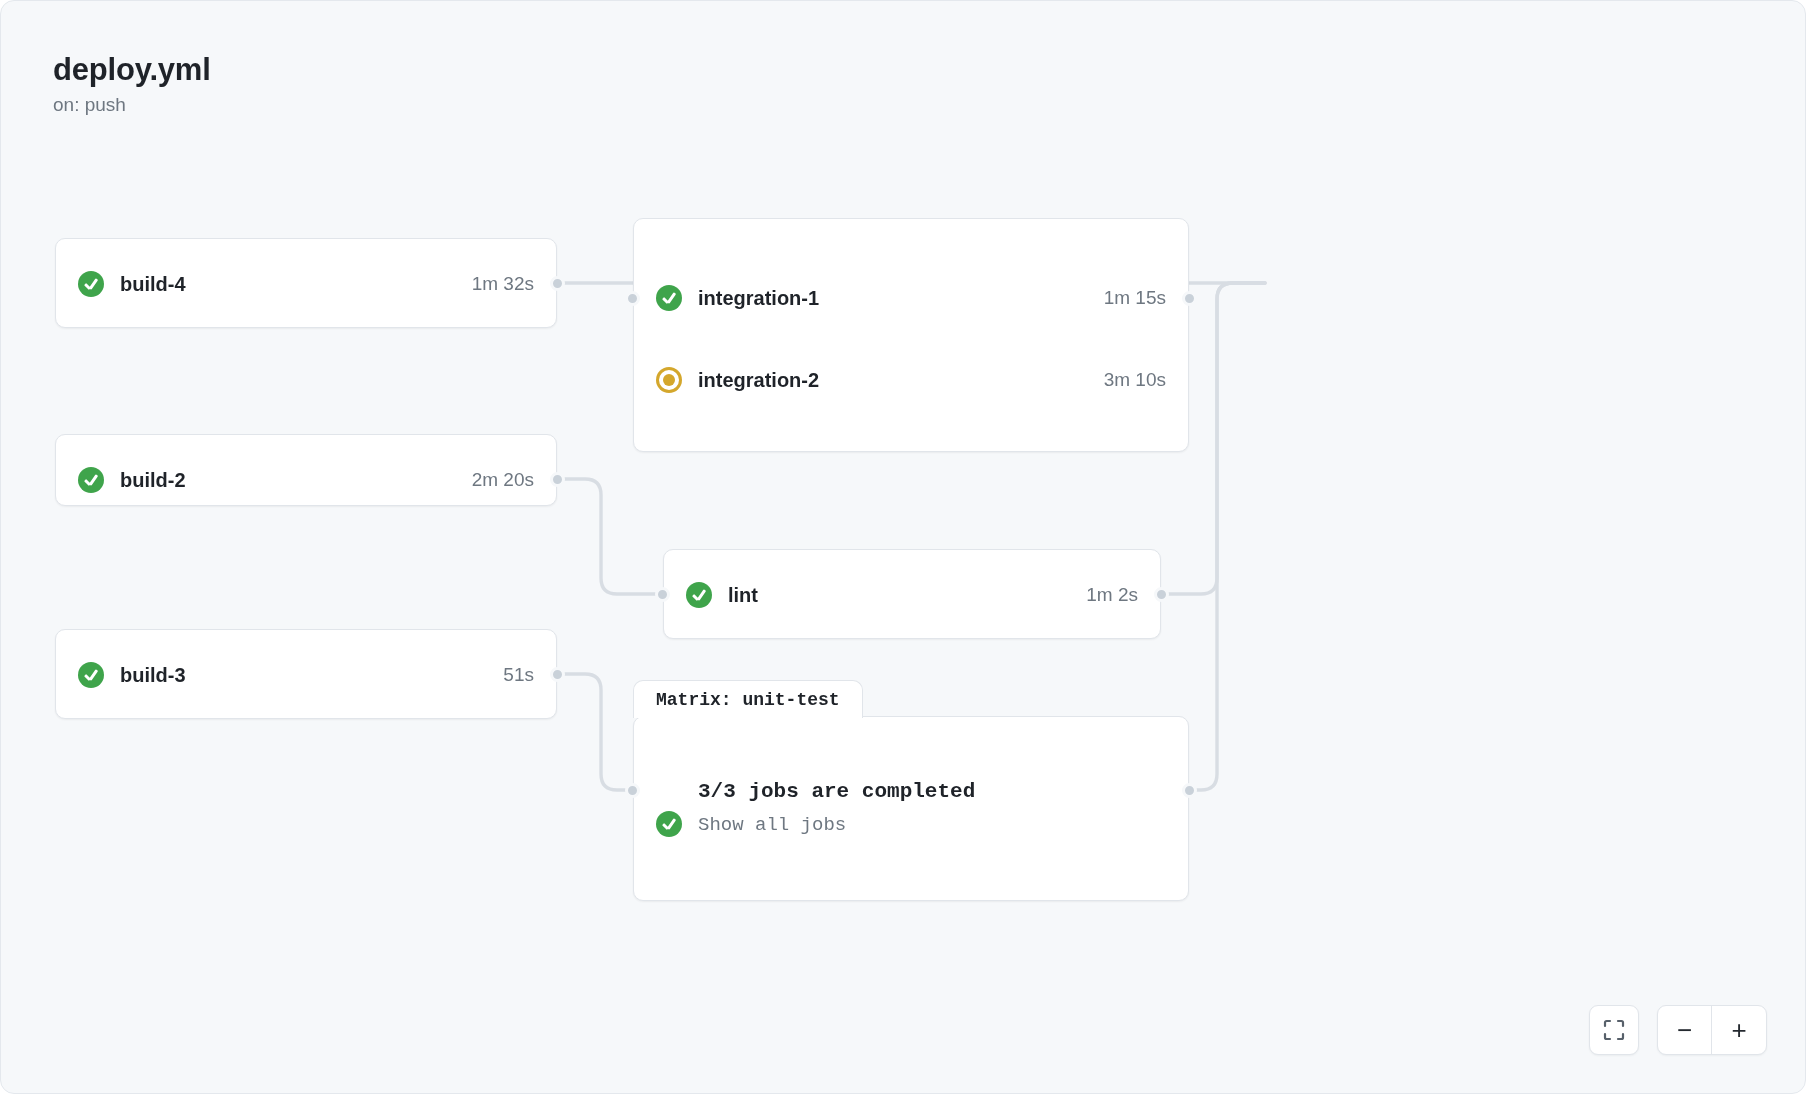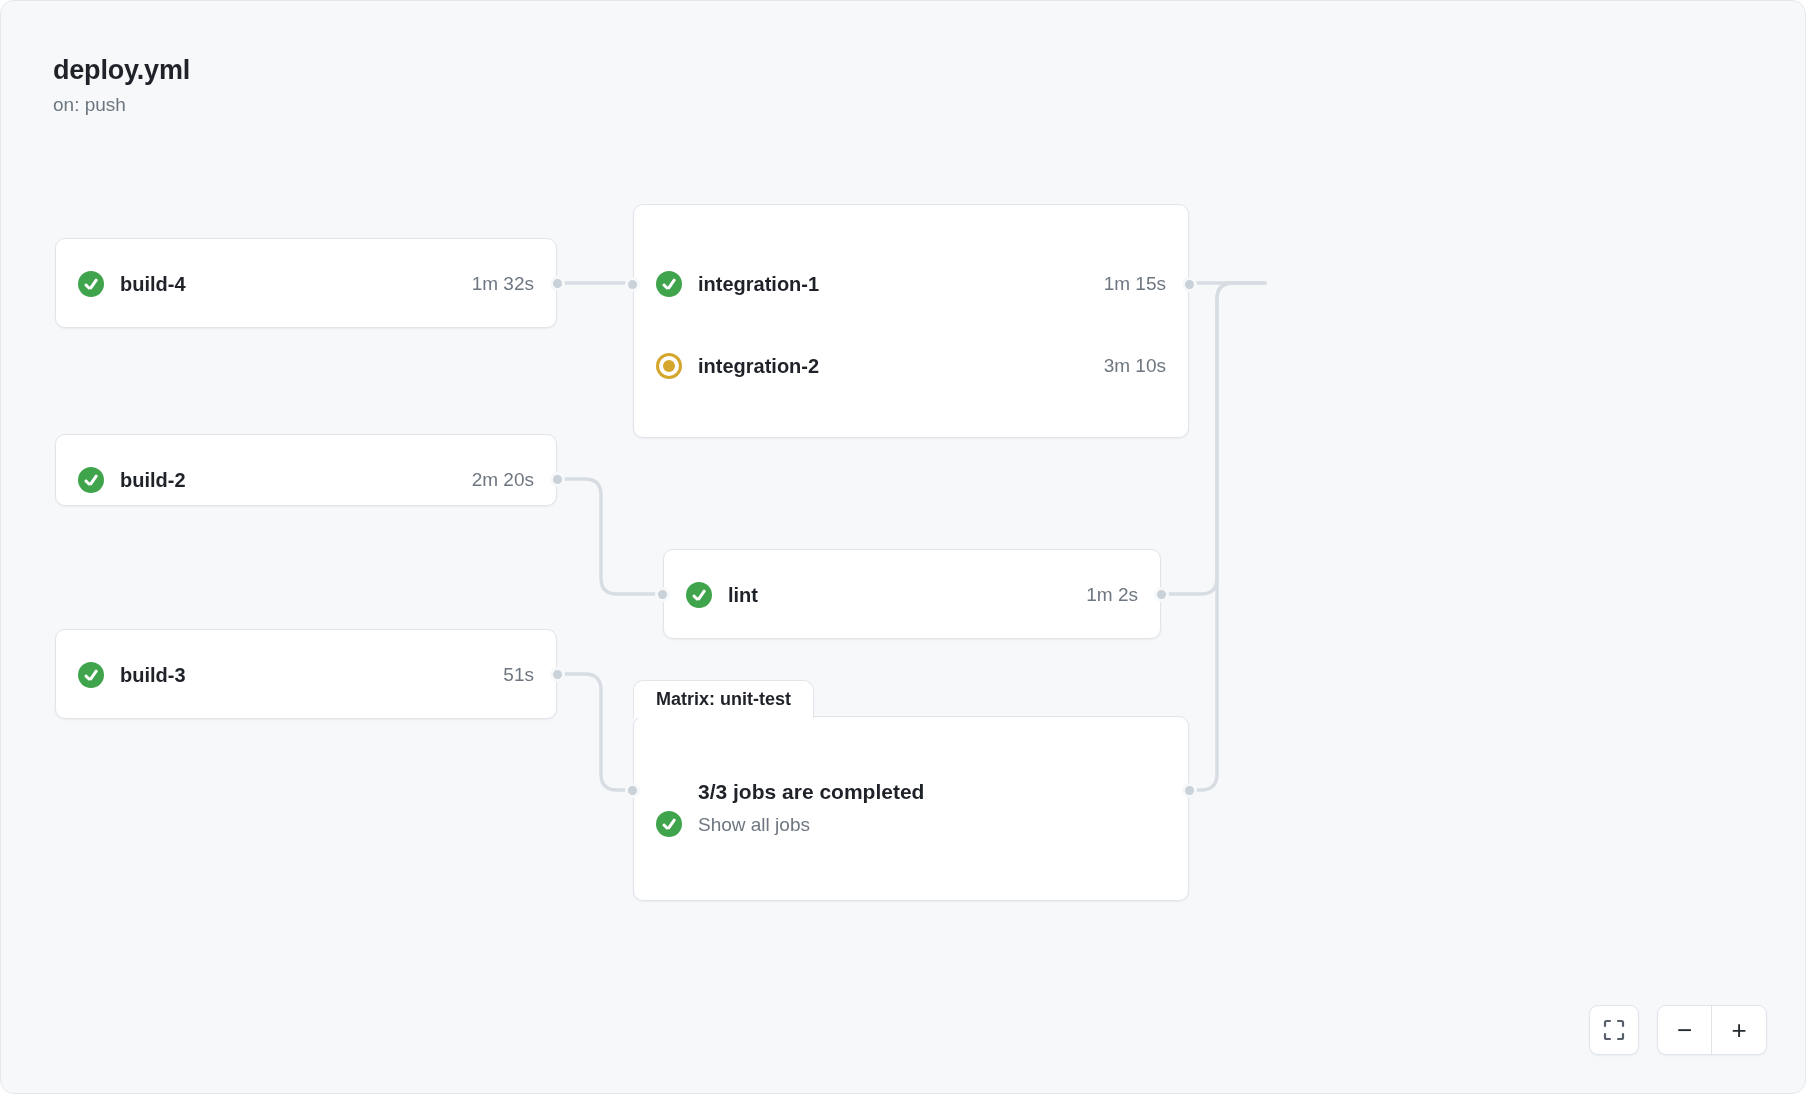--- a/index.html
+++ b/index.html
@@ -22,21 +22,21 @@
   }
 
   
   #wf-header {
     position: absolute;
     left: 52px;
     top: 52px;
     z-index: 5;
   }
   #wf-title {
-    font-size: 27px;
+    font-size: 31px;
     font-weight: bold;
     color: #1f2329;
     letter-spacing: -0.2px;
     line-height: 34px;
   }
   #wf-trigger {
     font-size: 19px;
     color: #6e7781;
     line-height: 28px;
     margin-top: 4px;
@@ -265,21 +265,21 @@
 
   <div class="node" id="node-build3" style="left:54px; top:628px; width:502px; height:90px;">
     <div class="job-row" style="margin-top:23px;">
       <span class="status success"></span>
       <span class="job-name">build-3</span>
       <span class="job-duration">51s</span>
     </div>
     <span class="port" style="right:-9px; top:37px;"></span>
   </div>
 
-  <div class="node" id="node-integration" style="left:632px; top:203px; width:556px; height:234px;">
+  <div class="node" id="node-integration" style="left:632px; top:217px; width:556px; height:234px;">
     <div class="job-row" style="margin-top:57px;">
       <span class="status success"></span>
       <span class="job-name">integration-1</span>
       <span class="job-duration">1m 15s</span>
     </div>
     <div class="job-row" style="margin-top:38px;">
       <span class="status running"></span>
       <span class="job-name">integration-2</span>
       <span class="job-duration">3m 10s</span>
     </div>
@@ -290,21 +290,21 @@
   <div class="node" id="node-lint" style="left:662px; top:548px; width:498px; height:90px;">
     <div class="job-row" style="margin-top:23px;">
       <span class="status success"></span>
       <span class="job-name">lint</span>
       <span class="job-duration">1m 2s</span>
     </div>
     <span class="port" style="left:-9px; top:37px;"></span>
     <span class="port" style="right:-9px; top:37px;"></span>
   </div>
 
-  <div class="node" id="matrix-node" style="left:632px; top:715px; width:556px; height:185px;">
+  <div class="node" id="matrix-node" style="left:632px; top:715px; width:556px; height:185px;font-family:Liberation Mono, monospace;">
     <div id="matrix-tab">
       <span>Matrix: unit-test</span>
     </div>
     <div id="matrix-body">
       <span class="status success"></span>
       <div id="matrix-text">
         <div id="matrix-summary">3/3 jobs are completed</div>
         <div id="matrix-link">Show all jobs</div>
       </div>
     </div>

